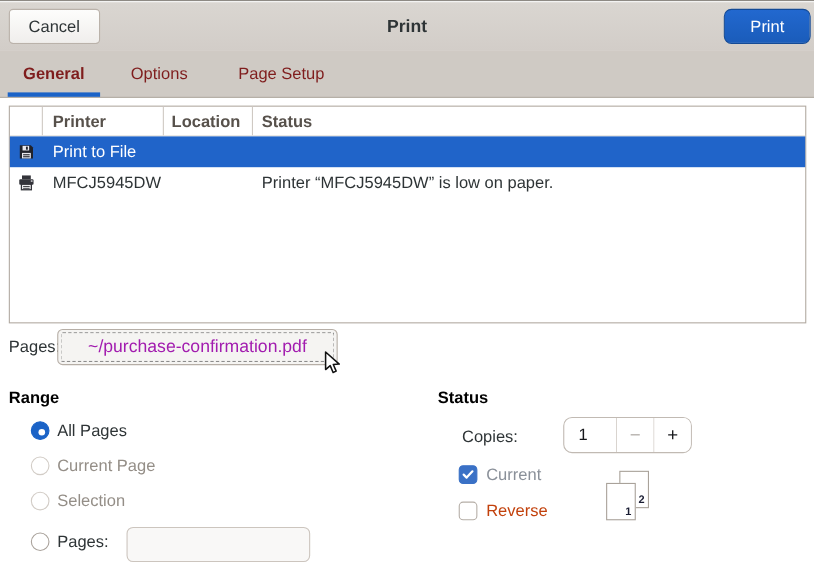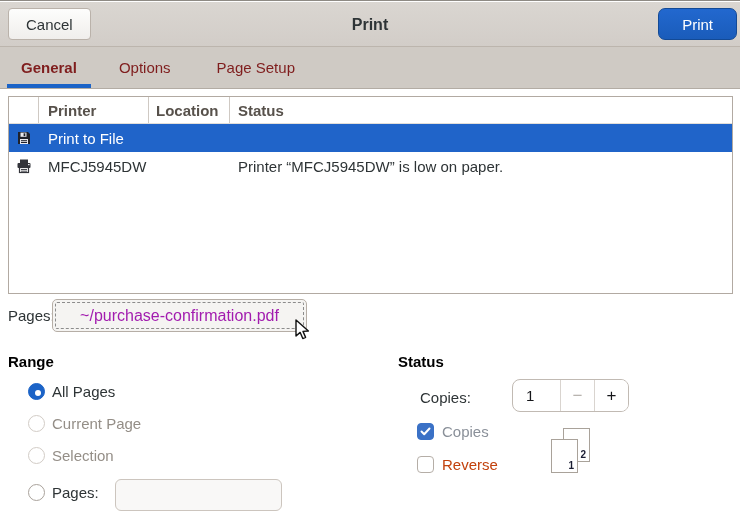--- a/index.html
+++ b/index.html
@@ -227,21 +227,21 @@
     <button class="spin-btn spin-minus">−</button>
     <button class="spin-btn spin-plus">+</button>
   </div>
 
   <div class="check-row" style="left:417px; top:422px;">
     <span class="checkbox checked">
       <svg width="11" height="11" viewBox="0 0 11 11">
         <path d="M1.5 5.5 L4.2 8.2 L9.5 2.5" fill="none" stroke="#ffffff" stroke-width="2" stroke-linecap="round" stroke-linejoin="round"></path>
       </svg>
     </span>
-    <span class="collate-label">Copies</span>
+    <span class="collate-label">Current</span>
   </div>
 
   <div class="check-row" style="left:417px; top:455px;">
     <span class="checkbox"></span>
     <span class="reverse-label">Reverse</span>
   </div>
 
   <div class="collate-icon">
     <div class="page page-back">
       <span class="num">2</span>

